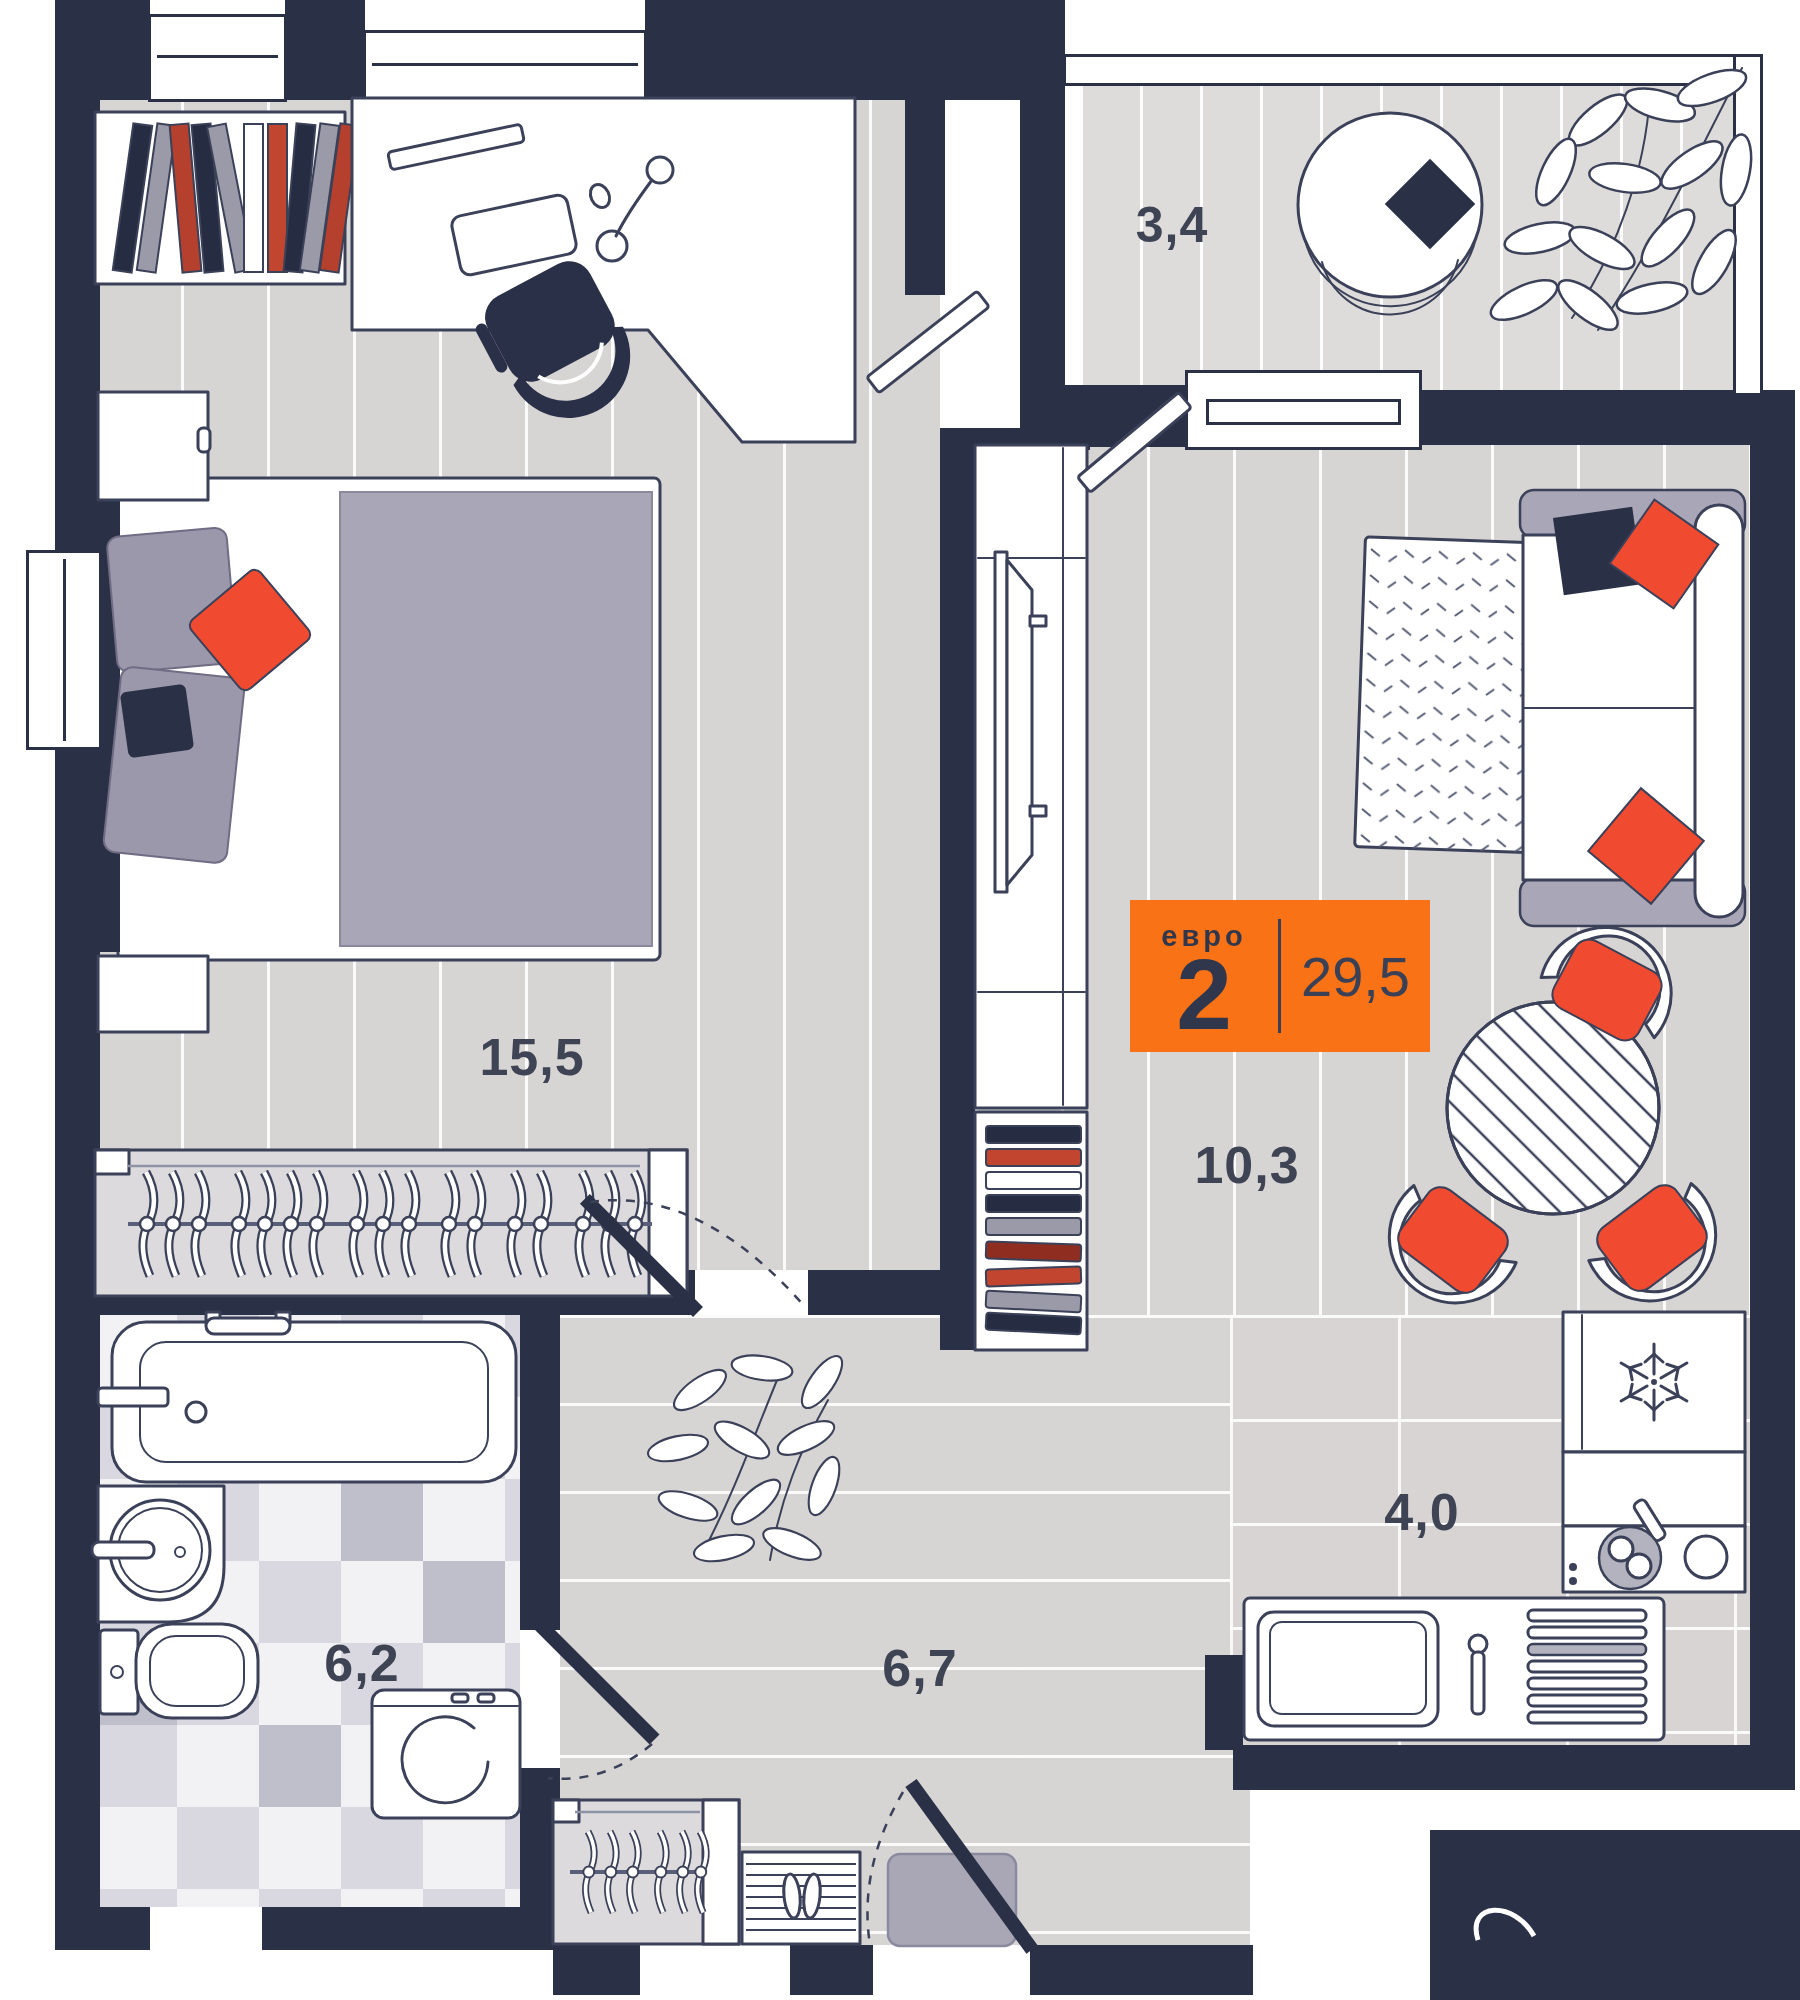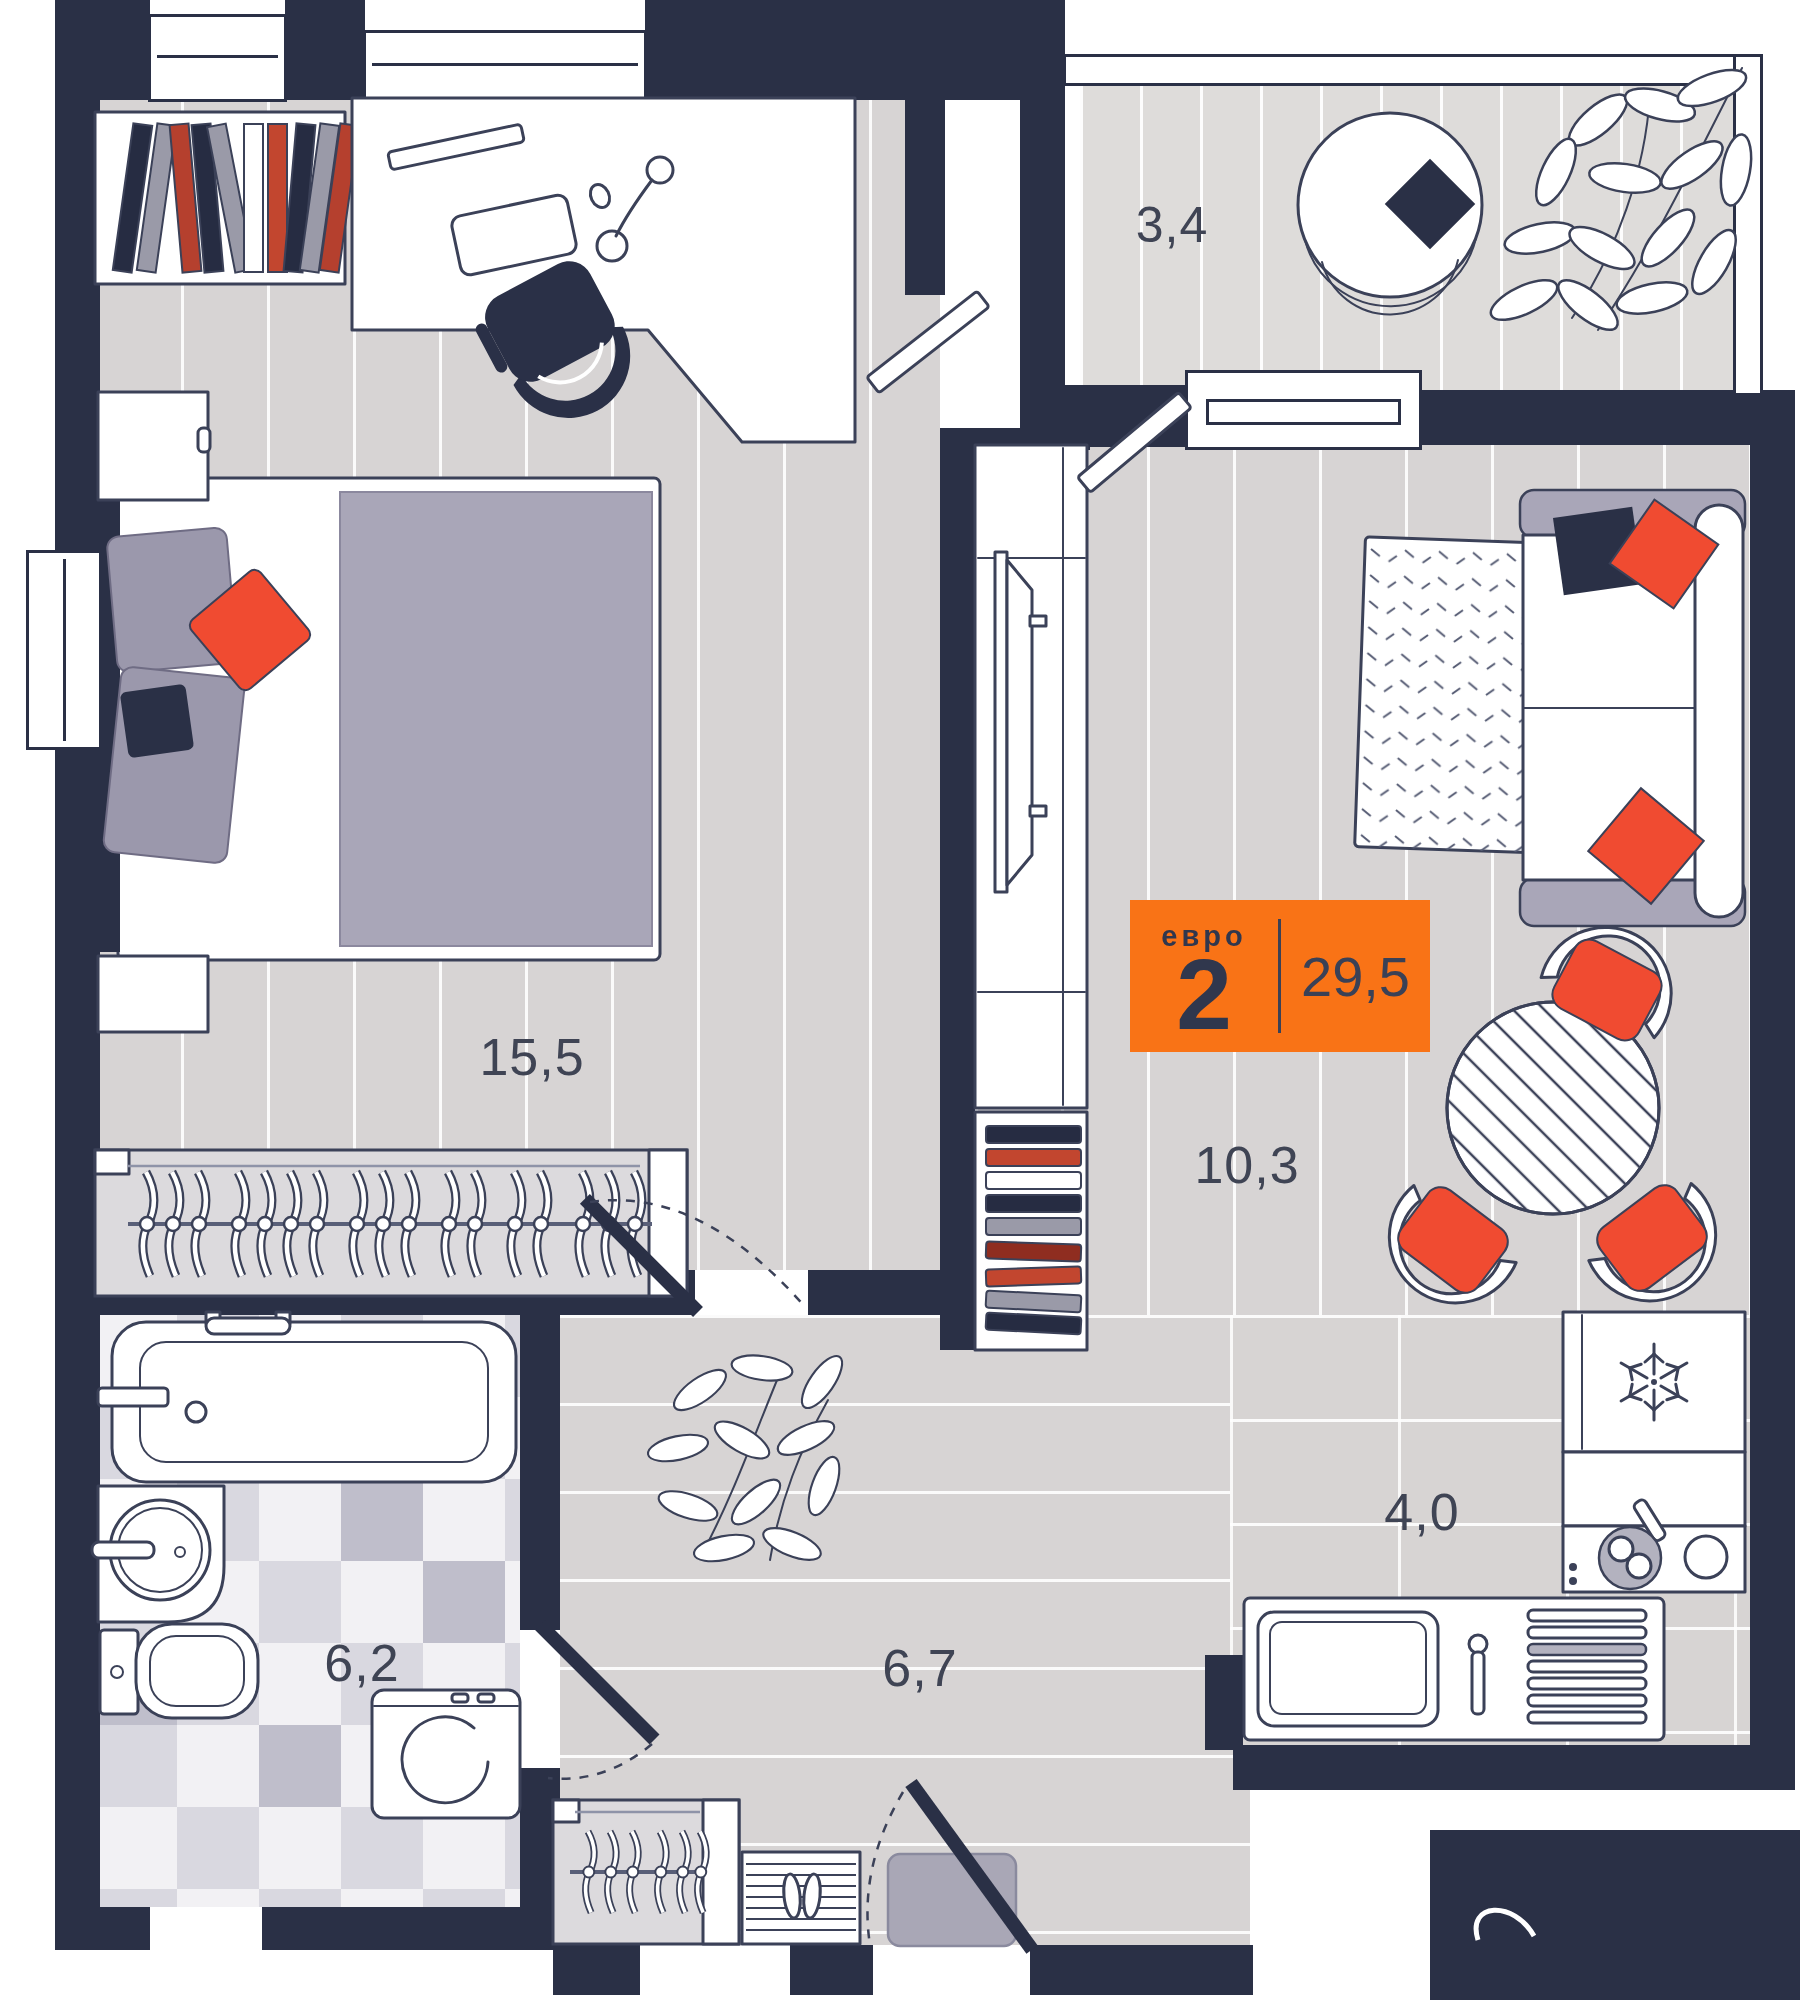--- a/index.html
+++ b/index.html
@@ -41,21 +41,21 @@
   .thin{stroke-width:2}
   .navy{fill:var(--wall);stroke:none}
   .red{fill:var(--accent-red);stroke:var(--line);stroke-width:2}
   .grayfill{fill:var(--textile);stroke:var(--line);stroke-width:2.5}
   .dash{fill:none;stroke:var(--line);stroke-width:2.5;stroke-dasharray:9 9}
   .ho{stroke:var(--line);stroke-width:9;fill:none}
   .hi{stroke:#fff;stroke-width:4.5;fill:none}
   .rail{stroke:#595f78;stroke-width:4}
   .shelfline{stroke:#8e93a8;stroke-width:2.5}
   
-  .lbl{position:absolute;transform:translate(-50%,-50%);font-weight:400;font-size:52px;
+  .lbl{position:absolute;transform:translate(-50%,-50%);font-weight:700;font-size:52px;
        color:var(--label-text);letter-spacing:1px;z-index:4;white-space:nowrap}
   .lbl-sm{font-size:50px}
   
   .badge{position:absolute;left:1130px;top:900px;width:300px;height:152px;background:#f97316;
          display:flex;align-items:center;z-index:5}
   .badge-left{flex:0 0 148px;text-align:center}
   .badge-evro{font-weight:700;font-size:29px;letter-spacing:4px;color:#30374d;margin-top:2px}
   .badge-num{font-weight:700;font-size:100px;line-height:.82;color:#30374d}
   .badge-div{width:3px;height:114px;background:#3a4156}
   .badge-area{flex:1;text-align:center;font-weight:500;font-size:56px;color:#3a4156}

